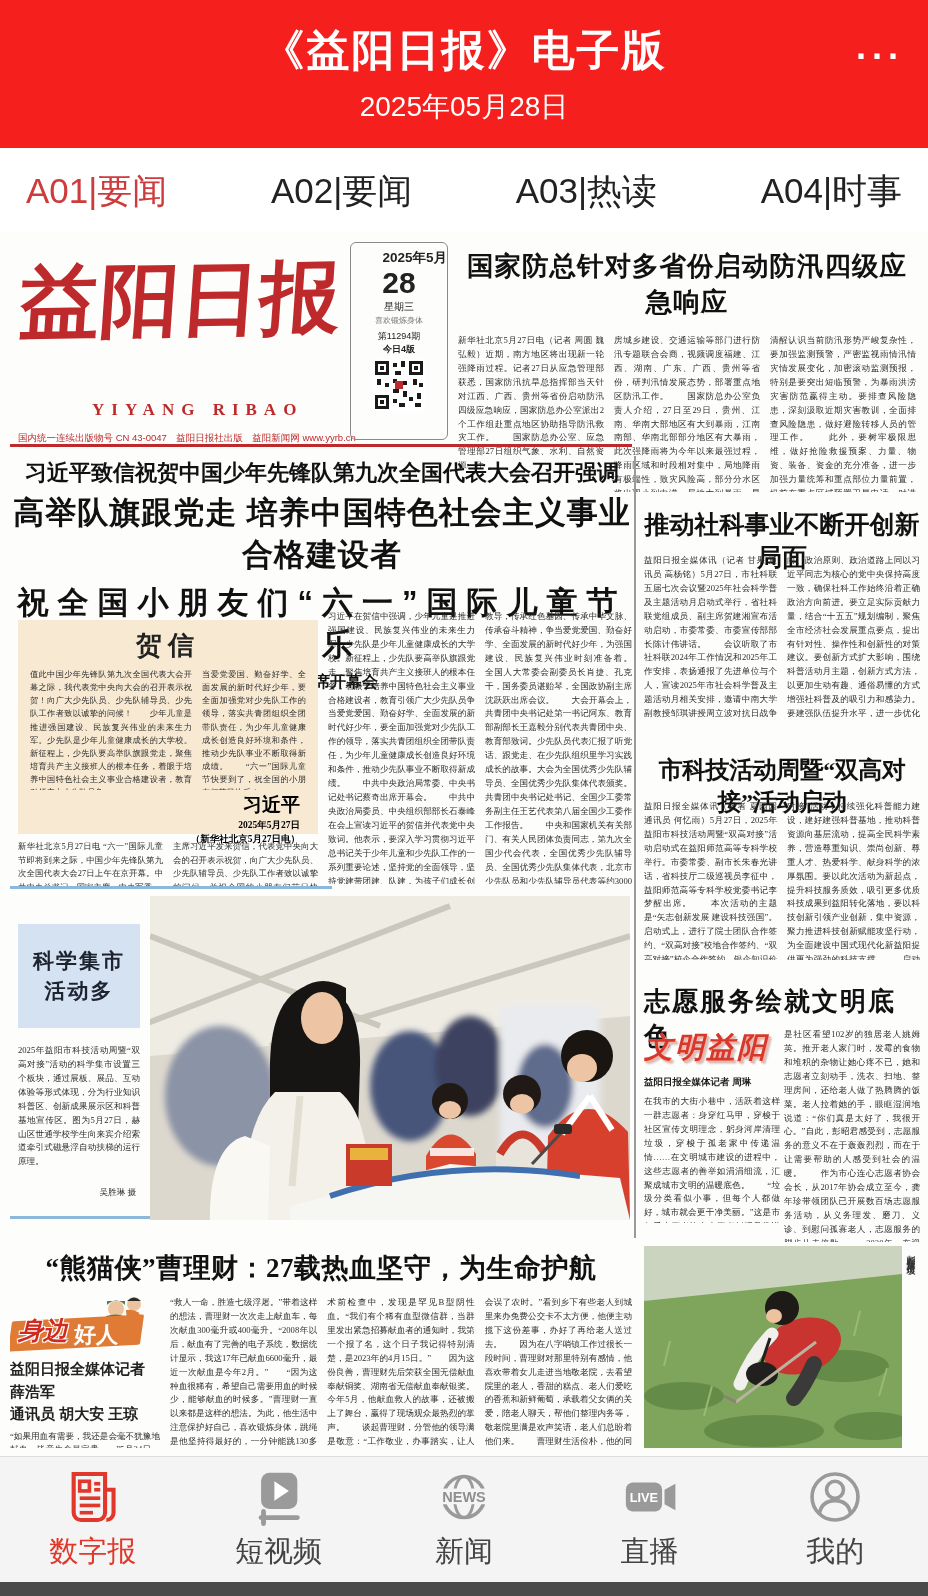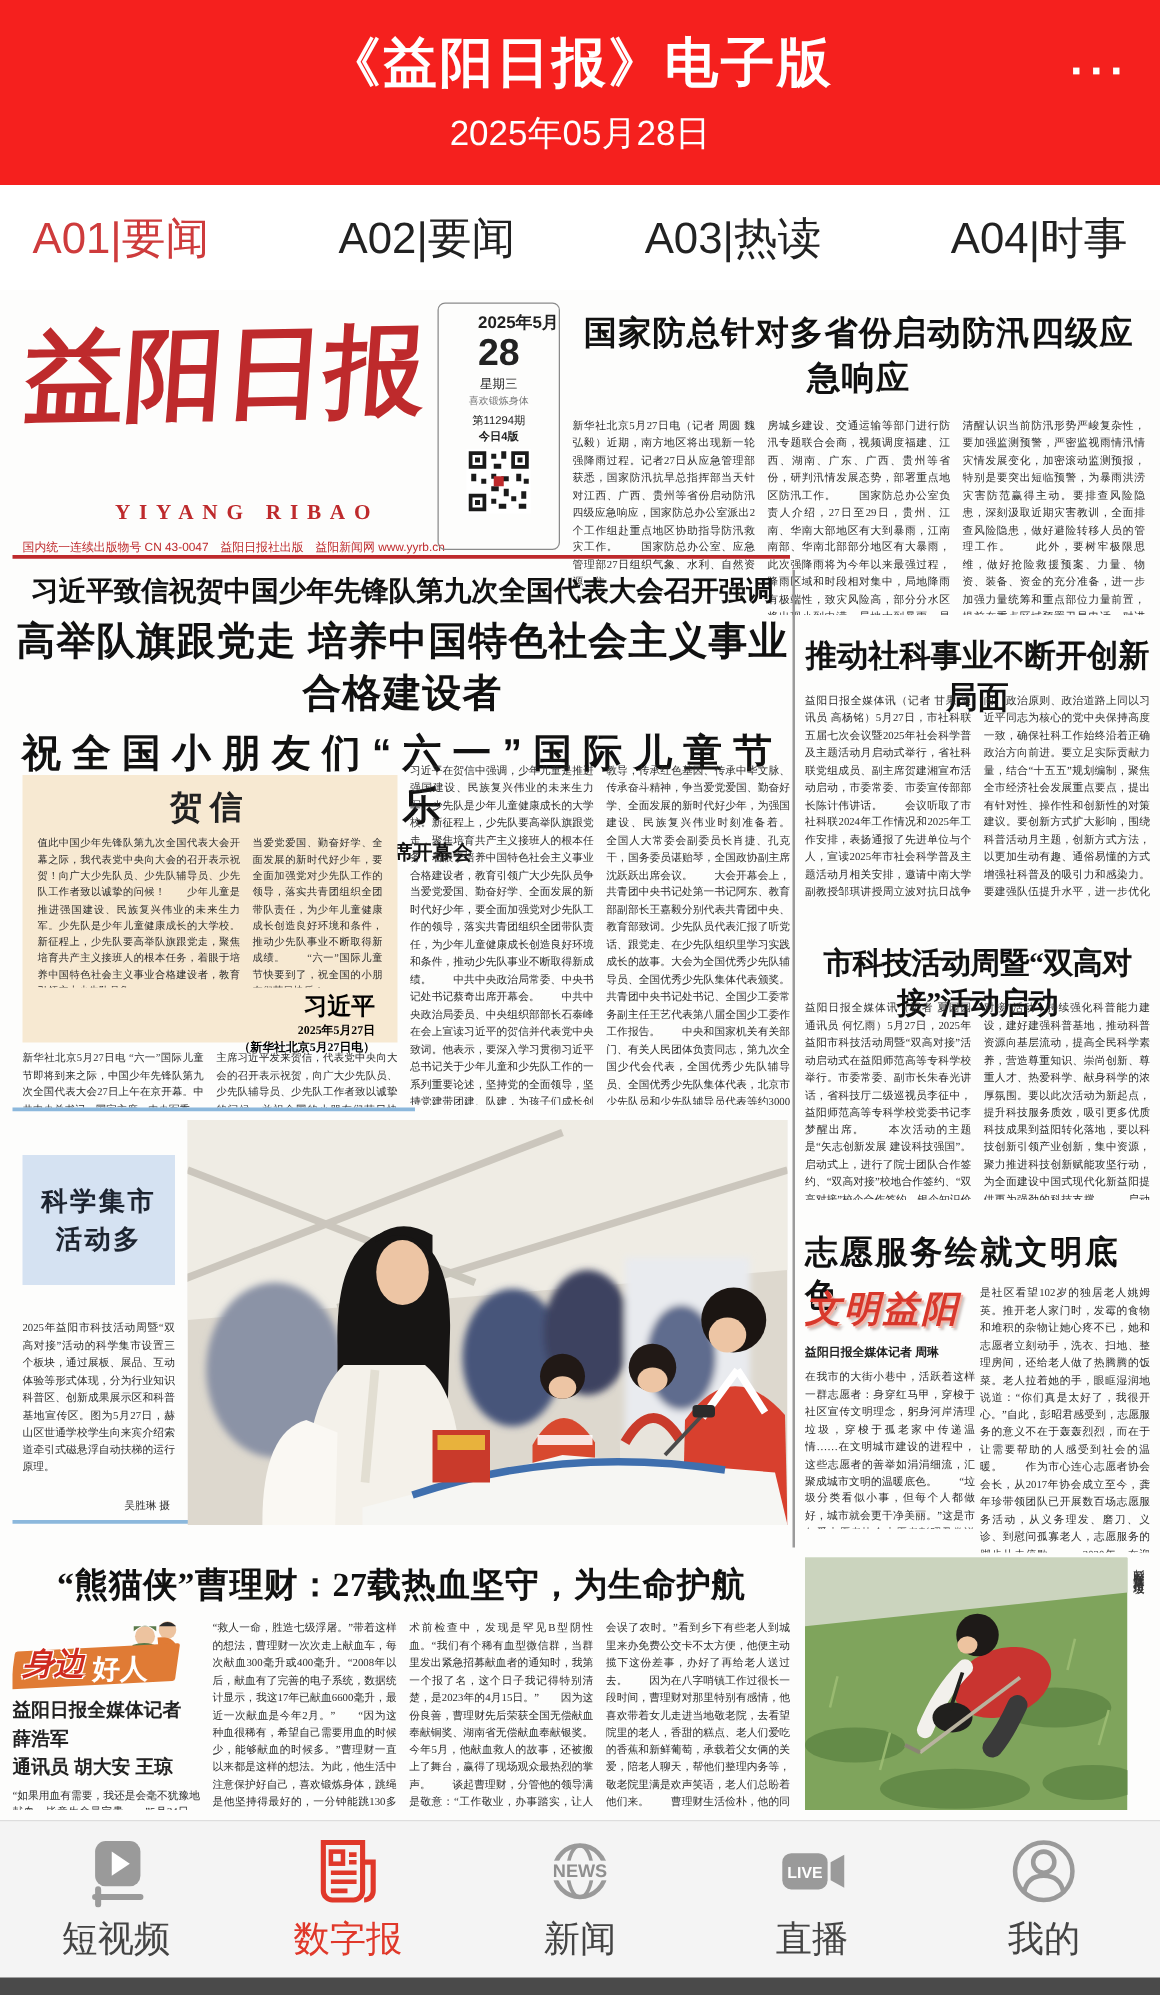--- a/index.html
+++ b/index.html
@@ -10,21 +10,21 @@
   
   .app-header{position:absolute;left:0;top:0;width:928px;height:148px;background:#F5201E;}
   .app-title{position:absolute;left:0;top:22px;width:100%;text-align:center;color:#fff;
              font-size:43px;font-weight:700;letter-spacing:2px;}
   .app-menu{position:absolute;right:24px;top:36px;color:#fff;font-size:36px;font-weight:700;letter-spacing:4px;}
   .app-date{position:absolute;left:0;top:88px;width:100%;text-align:center;color:#fff;font-size:28px;}
 
   
   .tabbar{position:absolute;left:0;top:148px;width:928px;height:88px;background:#fff;
           display:flex;align-items:center;justify-content:space-between;box-sizing:border-box;
-          padding:0 26px;border-bottom:4px solid #fca5a5;}
+          padding:0 26px;border-bottom:1px solid #fca5a5;}
   .tab{font-size:35px;color:#222;font-weight:500;white-space:nowrap;}
   .tab.active{color:#CE3B3C;}
 
   
   .paper{position:absolute;left:0;top:232px;width:928px;height:1224px;background:#fdfdfc;overflow:hidden;}
   .abs{position:absolute;}
 
   .mast-logo{left:20px;top:14px;width:336px;font-size:80px;line-height:1.35;font-weight:900;color:#BE2A2C;
              transform:skewX(-5deg) rotate(-1deg);white-space:nowrap;}
   .mast-pinyin{left:92px;top:168px;font-size:17px;font-weight:700;color:#BE2A2C;letter-spacing:7px;white-space:nowrap;}
@@ -232,21 +232,21 @@
     <div class="abs vdivider"></div>
 
     <div class="abs blueline" style="top:654px;"></div>
     <div class="abs sciencebox">
       <div class="science-title serif">
         <div>科学集市</div>
         <div>活动多</div>
       </div>
     </div>
     <div class="abs science-cap">
-      <div class="tcol" style="height:142px;margin-top:12px;">2025年益阳市科技活动周暨“双高对接”活动的科学集市设置三个板块，通过展板、展品、互动体验等形式体现，分为行业知识科普区、创新成果展示区和科普基地宣传区。图为5月27日，赫山区世通学校学生向来宾介绍索道牵引式磁悬浮自动扶梯的运行原理。</div>
+      <div class="tcol" style="height:142px;">2025年益阳市科技活动周暨“双高对接”活动的科学集市设置三个板块，通过展板、展品、互动体验等形式体现，分为行业知识科普区、创新成果展示区和科普基地宣传区。图为5月27日，赫山区世通学校学生向来宾介绍索道牵引式磁悬浮自动扶梯的运行原理。</div>
       <div class="tcol science-credit">吴胜琳 摄</div>
     </div>
     <div class="abs blueline" style="top:984px;"></div>
 
     <svg class="abs photo1" viewBox="0 0 480 324" preserveAspectRatio="none">
       <defs>
           <filter id="b1">
             <feGaussianBlur stdDeviation="3"></feGaussianBlur>
           </filter>
         </defs>
@@ -366,46 +366,46 @@
           <div class="tcol pd-text" style="height:46px;">“如果用血有需要，我还是会毫不犹豫地献血，毕竟生命最宝贵……”5月24日，面对记者的追问，曹理财给出了这样的答案。</div>
         </div>
         <div class="tcol">“救人一命，胜造七级浮屠。”带着这样的想法，曹理财一次次走上献血车，每次献血300毫升或400毫升。“2008年以后，献血有了完善的电子系统，数据统计显示，我这17年已献血6600毫升，最近一次献血是今年2月。”　　“因为这种血很稀有，希望自己需要用血的时候少，能够献血的时候多。”曹理财一直以来都是这样的想法。为此，他生活中注意保护好自己，喜欢锻炼身体，跳绳是他坚持得最好的，一分钟能跳130多个，每天慢走半个小时，至微微出汗。　　“每一次收到血站发过来的信息，</div>
         <div class="tcol">术前检查中，发现是罕见B型阴性血。“我们有个稀有血型微信群，当群里发出紧急招募献血者的通知时，我第一个报了名，这个日子我记得特别清楚，是2023年的4月15日。”　　因为这份良善，曹理财先后荣获全国无偿献血奉献铜奖、湖南省无偿献血奉献银奖。今年5月，他献血救人的故事，还被搬上了舞台，赢得了现场观众最热烈的掌声。　　谈起曹理财，分管他的领导满是敬意：“工作敬业，办事踏实，让人放心，特别是他用热心与善举，挽救了他人的生命之路，也为社会传递</div>
         <div class="tcol">会误了农时。”看到乡下有些老人到城里来办免费公交卡不太方便，他便主动揽下这份差事，办好了再给老人送过去。　　因为在八字哨镇工作过很长一段时间，曹理财对那里特别有感情，他喜欢带着女儿走进当地敬老院，去看望院里的老人，香甜的糕点、老人们爱吃的香蕉和新鲜葡萄，承载着父女俩的关爱，陪老人聊天，帮他们整理内务等，敬老院里满是欢声笑语，老人们总盼着他们来。　　曹理财生活俭朴，他的同事王兵告诉我们：“一双三四十元的布鞋子，</div>
       </div>
     </div>
   </div>
 
   <div class="navbar">
-    <div class="nav-item">
-      <svg width="58" height="58" viewBox="0 0 48 48">
-        <rect x="10" y="4" width="30" height="30" rx="7" fill="#9A9A9A"></rect>
-        <polygon points="21,11 33,19 21,27" fill="#fff"></polygon>
-        <line x1="10" y1="41" x2="40" y2="41" stroke="#9A9A9A" stroke-width="4" stroke-linecap="round"></line>
-        <line x1="12" y1="36" x2="12" y2="46" stroke="#9A9A9A" stroke-width="4" stroke-linecap="round"></line>
-      </svg>
-      <div class="nav-label">短视频</div>
-    </div>
     <div class="nav-item active">
       <svg width="58" height="58" viewBox="0 0 48 48">
         <path d="M8,5 h26 v32 a6,6 0 0 1 -6,6 h-14 a6,6 0 0 1 -6,-6 Z" fill="none" stroke="#E0382A" stroke-width="3.4"></path>
         <path d="M34,18 h7 v19 a6,6 0 0 1 -6,6" fill="none" stroke="#E0382A" stroke-width="3.4"></path>
         <rect x="13" y="11" width="8" height="8" fill="none" stroke="#E0382A" stroke-width="3"></rect>
         <g stroke="#E0382A" stroke-width="3">
             <line x1="25" y1="13" x2="30" y2="13"></line>
             <line x1="25" y1="18" x2="30" y2="18"></line>
         <line x1="13" y1="25" x2="30" y2="25"></line>
             <line x1="13" y1="31" x2="30" y2="31"></line>
             <line x1="13" y1="37" x2="24" y2="37"></line>
           </g>
       </svg>
       <div class="nav-label">数字报</div>
     </div>
     <div class="nav-item">
       <svg width="58" height="58" viewBox="0 0 48 48">
+        <rect x="10" y="4" width="30" height="30" rx="7" fill="#9A9A9A"></rect>
+        <polygon points="21,11 33,19 21,27" fill="#fff"></polygon>
+        <line x1="10" y1="41" x2="40" y2="41" stroke="#9A9A9A" stroke-width="4" stroke-linecap="round"></line>
+        <line x1="12" y1="36" x2="12" y2="46" stroke="#9A9A9A" stroke-width="4" stroke-linecap="round"></line>
+      </svg>
+      <div class="nav-label">短视频</div>
+    </div>
+    <div class="nav-item">
+      <svg width="58" height="58" viewBox="0 0 48 48">
         <circle cx="24" cy="24" r="17" fill="none" stroke="#9A9A9A" stroke-width="3"></circle>
         <ellipse cx="24" cy="24" rx="8" ry="17" fill="none" stroke="#9A9A9A" stroke-width="2.4"></ellipse>
         <line x1="7" y1="24" x2="41" y2="24" stroke="#9A9A9A" stroke-width="2.4"></line>
         <rect x="4" y="17" width="40" height="13" fill="#F4F4F4"></rect>
         <text x="24" y="28" text-anchor="middle" font-size="12" font-weight="bold" fill="#8F8F8F" font-family="Liberation Sans, sans-serif">NEWS</text>
       </svg>
       <div class="nav-label">新闻</div>
     </div>
     <div class="nav-item">
       <svg width="58" height="58" viewBox="0 0 48 48">

